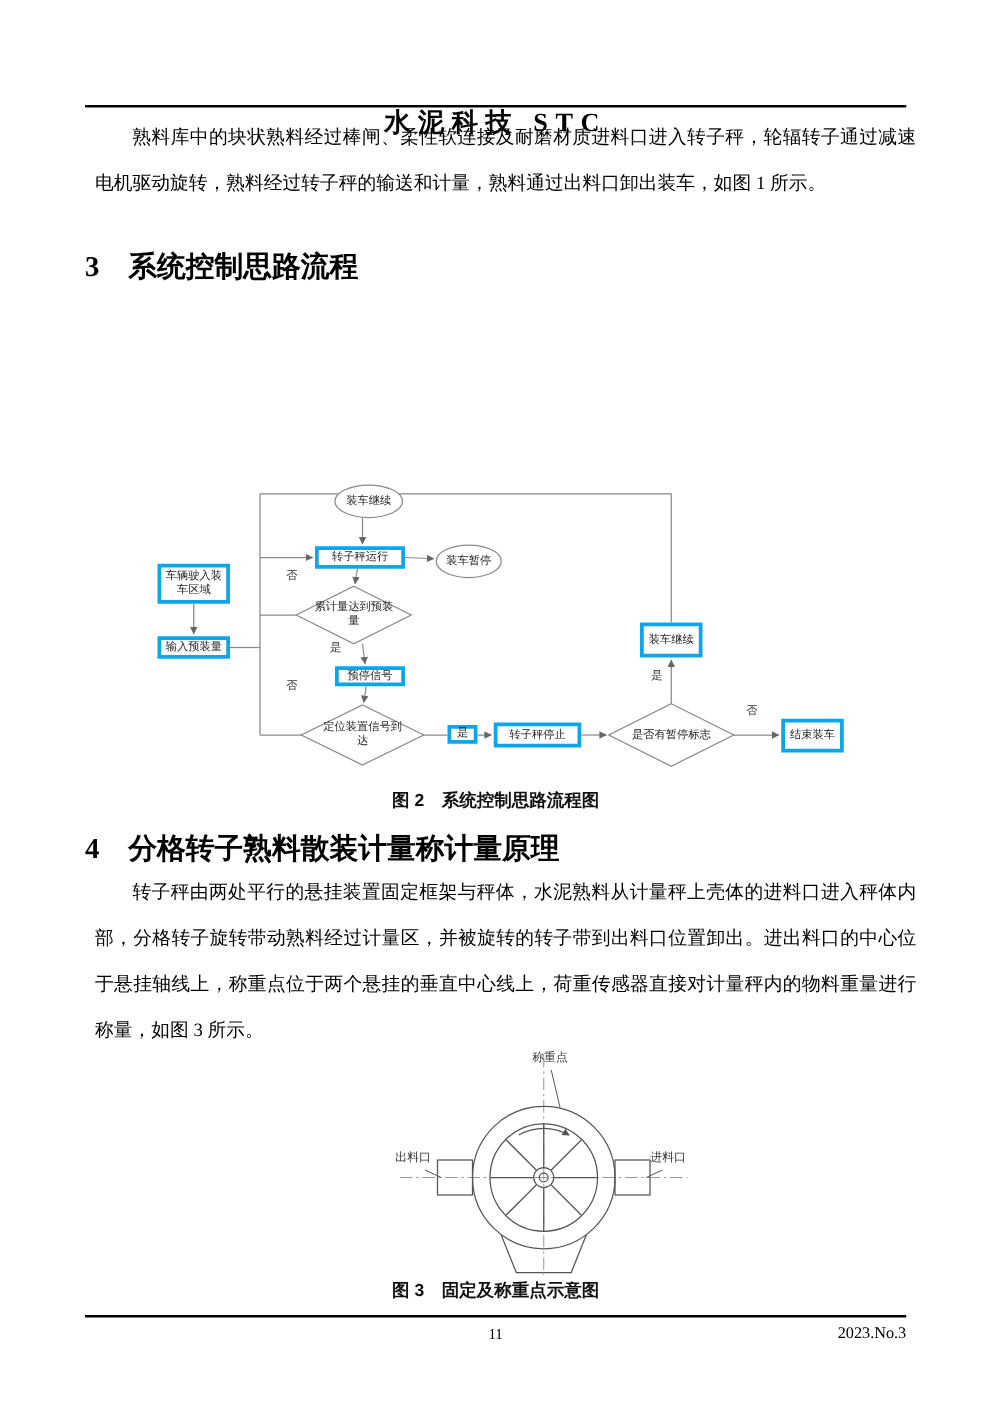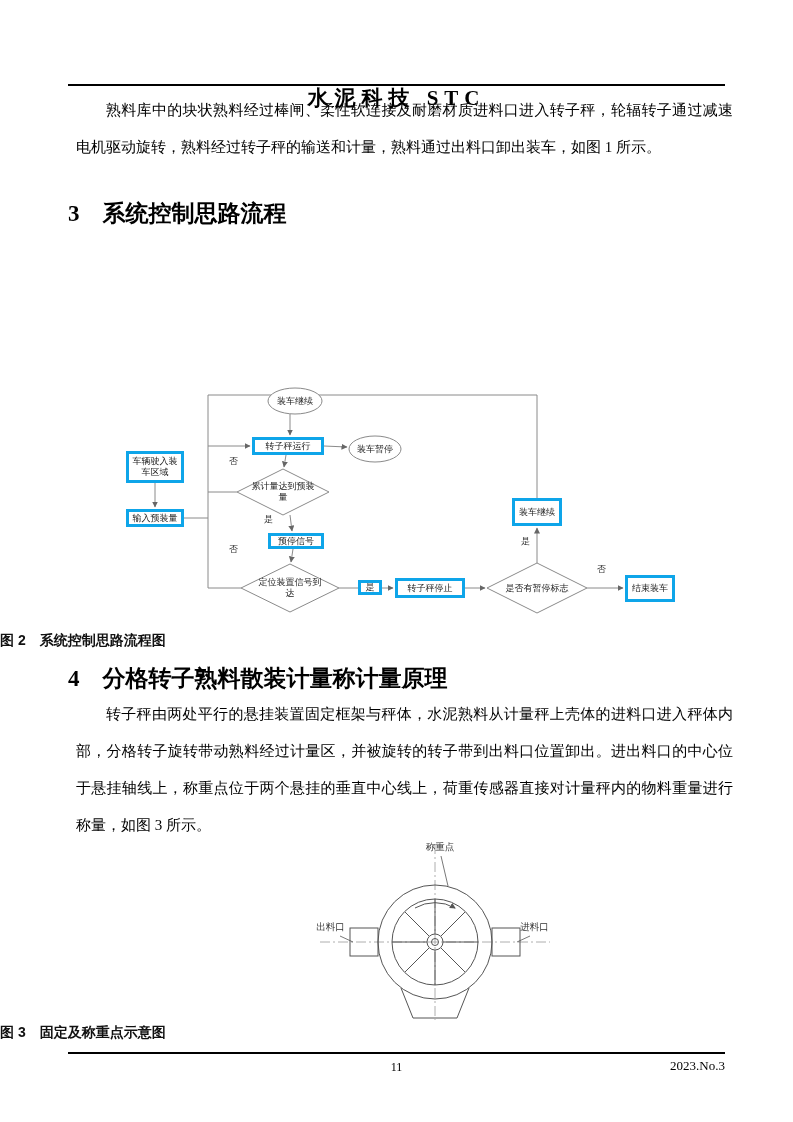--- a/index.html
+++ b/index.html
@@ -11,21 +11,21 @@
     font-size:21px; font-weight:bold; letter-spacing:6px;margin-top:40px; }
   .rule { position:absolute; left:68px; width:657px; height:2px; background:#000; }
   .rule-header { top:84px; }
   .rule-footer { top:1052px; }
 
   .para { position:absolute; left:76px; width:657px; font-size:15px; line-height:37px;
     text-align:justify; text-indent:2em; }
   .h2 { position:absolute; left:68px; font-size:23px; font-weight:bold;
     font-family:"Liberation Serif","DejaVu Serif",serif; }
 
-  .caption { position:absolute; left:0; width:100%; text-align:left; font-size:14px;
+  .caption { position:absolute; left:0; width:100%; text-align:center; font-size:14px;
     font-weight:bold; font-family:"Liberation Sans","DejaVu Sans",sans-serif; color:#111; }
 
   
   .flowchart { position:absolute; left:100px; top:385px; width:600px; height:245px;
     font-family:"DejaVu Sans","Liberation Sans",sans-serif; }
   .fc-svg { position:absolute; left:0; top:0; }
   .fc-node { position:absolute; display:flex; align-items:center; justify-content:center;
     text-align:center; font-size:9px; line-height:1.2; color:#222; }
   .fc-box { border:3px solid #0ea5e9; background:#fff; }
   .fc-label { position:absolute; font-size:9px; color:#333; background:#fff; padding:0 1px; line-height:1; }

